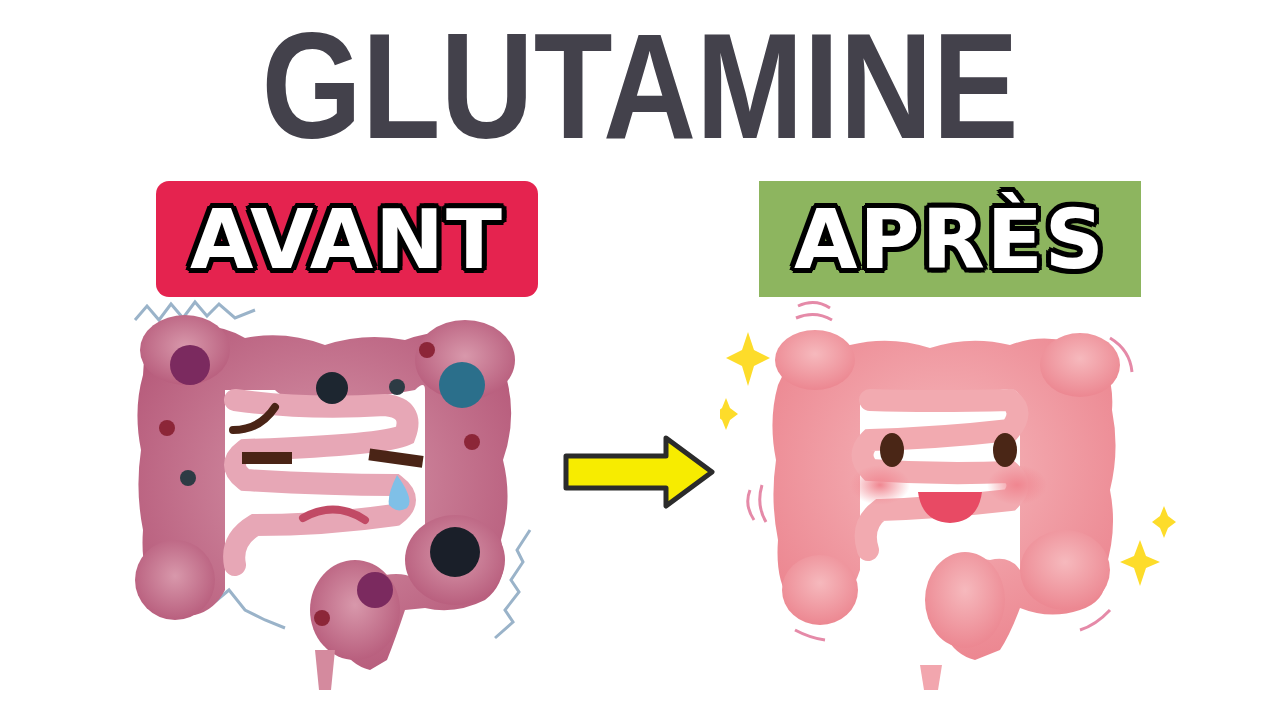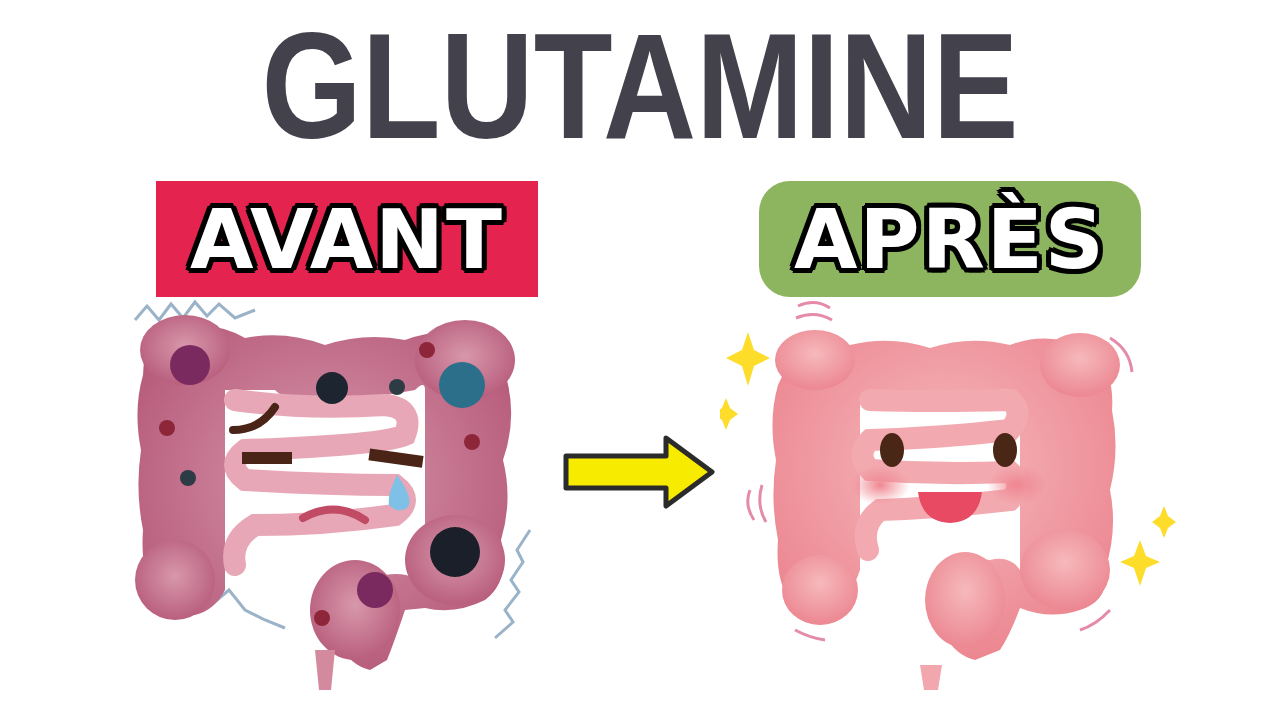--- a/index.html
+++ b/index.html
@@ -6,35 +6,35 @@
   body{width:1280px;height:720px;position:relative;overflow:hidden;font-family:"Liberation Sans","DejaVu Sans",sans-serif;}
   .title{position:absolute;left:0;top:6px;width:1280px;text-align:center;font-family:"Liberation Sans",sans-serif;font-weight:bold;font-size:150px;line-height:160px;color:#43414b;letter-spacing:0px;transform:scaleX(0.86);transform-origin:center;}
   .label-box{position:absolute;top:181px;width:382px;height:116px;display:flex;align-items:center;justify-content:center;}
   .label-box span{font-family:"DejaVu Sans",sans-serif;font-weight:bold;font-size:82px;color:#ffffff;
     -webkit-text-stroke:0;text-shadow:
       4px 0 0 #000,-4px 0 0 #000,0 4px 0 #000,0 -4px 0 #000,
       3px 3px 0 #000,-3px 3px 0 #000,3px -3px 0 #000,-3px -3px 0 #000,
       5px 2px 0 #000,-5px 2px 0 #000,2px 5px 0 #000,-2px 5px 0 #000,
       5px -2px 0 #000,-5px -2px 0 #000,2px -5px 0 #000,-2px -5px 0 #000;
     letter-spacing:2px;}
-  .avant{left:156px;}
+  .avant{left:156px;border-radius:13px;}
   .apres{left:759px;}
   .illus{position:absolute;}
   .arrow{position:absolute;left:560px;top:432px;}
 </style>
 </head>
 <body>
 
 <div class="title">GLUTAMINE</div>
 
 <div class="label-box avant" style="background:#e5234f;">
   <span>AVANT</span>
 </div>
 
-<div class="label-box apres" style="background:#8db55f;border-radius:31px;">
+<div class="label-box apres" style="background:#8db55f;">
   <span>APRÈS</span>
 </div>
 
 <svg class="illus" style="left:125px;top:290px;" width="420" height="420" viewBox="0 0 420 420">
   <defs>
     <radialGradient id="gSad" cx="50%" cy="45%" r="60%">
       <stop offset="0%" stop-color="#d898ab"></stop>
       <stop offset="100%" stop-color="#b65a7a"></stop>
     </radialGradient>
   </defs>

